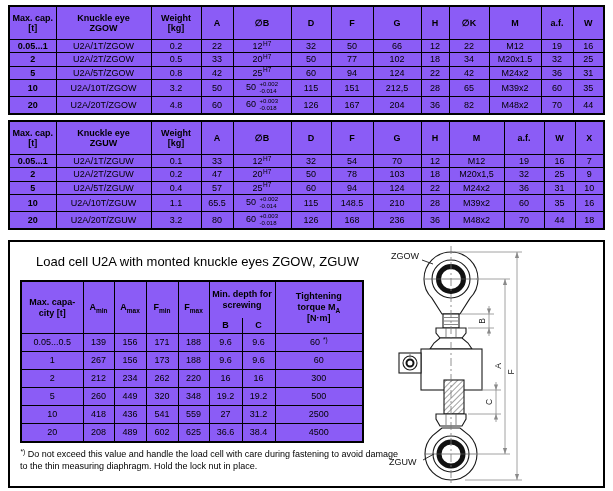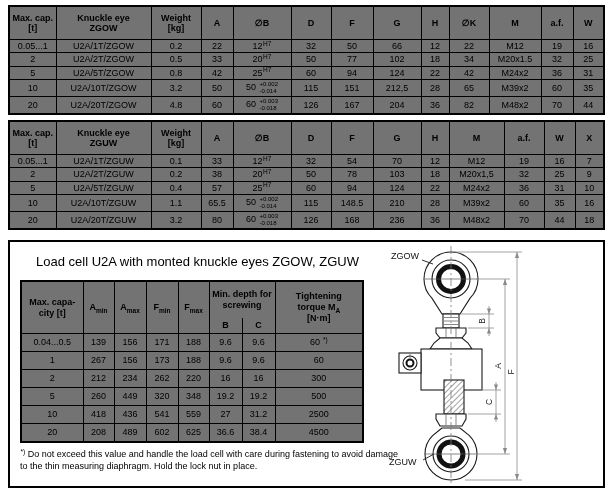--- a/index.html
+++ b/index.html
@@ -1,23 +1,23 @@
 <!DOCTYPE html>
 <html><head>
 <meta charset="utf-8">
 <style>
   html,body{margin:0;padding:0;}
   body{width:613px;height:491px;background:#fff;position:relative;
        font-family:"Liberation Sans", sans-serif;color:#000;}
-  table{border-collapse:collapse;table-layout:fixed;background:#737373;}
+  table{border-collapse:collapse;table-layout:fixed;background:#8b5cf6;}
   .dim-table{position:absolute;left:8px;width:597px;border:2px solid #000;}
   .dim-table th,.dim-table td{border:1px solid #000;text-align:center;vertical-align:middle;
        font-size:9px;line-height:1.15;padding:1px 1px;overflow:hidden;}
   .dim-table thead th{height:30px;font-weight:bold;}
-  td.b{font-weight:normal;}
+  td.b{font-weight:bold;}
   .sup{font-size:6.5px;position:relative;top:-3.5px;margin-left:0.5px;}
   .sub{font-size:6.5px;position:relative;top:2.5px;}
   .tol{display:inline-flex;flex-direction:column;font-size:6px;line-height:1.15;
        text-align:left;vertical-align:middle;margin-left:1px;}
   #zgow-table{top:5px;}
   #zguw-table{top:120px;}
   .assembly-box{position:absolute;left:8px;top:240px;width:597px;height:248px;
        border:2px solid #000;box-sizing:border-box;}
   .assembly-title{position:absolute;left:26px;top:12px;font-size:13px;font-weight:normal;}
   #assembly-table{position:absolute;left:10px;top:38px;width:344px;border:2px solid #000;}
@@ -263,21 +263,21 @@
         <td><span>12</span></td>
         <td><span>M12</span></td>
         <td><span>19</span></td>
         <td><span>16</span></td>
         <td><span>7</span></td>
       </tr>
       <tr>
         <td class="b"><span>2</span></td>
         <td><span>U2A/2T/ZGUW</span></td>
         <td><span>0.2</span></td>
-        <td><span>38</span></td>
+        <td><span>47</span></td>
         <td><span>20<span class="sup">H7</span></span></td>
         <td><span>50</span></td>
         <td><span>78</span></td>
         <td><span>103</span></td>
         <td><span>18</span></td>
         <td><span>M20x1,5</span></td>
         <td><span>32</span></td>
         <td><span>25</span></td>
         <td><span>9</span></td>
       </tr>
@@ -366,21 +366,21 @@
             <div>[N·m]</div>
           </th>
         </tr>
         <tr>
           <th class="no-bt">B</th>
           <th class="no-bt">C</th>
         </tr>
       </thead>
       <tbody>
         <tr>
-          <td><span>0.04...0.5</span></td>
+          <td><span>0.05...0.5</span></td>
           <td><span>139</span></td>
           <td><span>156</span></td>
           <td><span>171</span></td>
           <td><span>188</span></td>
           <td><span>9.6</span></td>
           <td><span>9.6</span></td>
           <td><span>60 <span class="sup">*)</span></span></td>
         </tr>
         <tr>
           <td><span>1</span></td>

